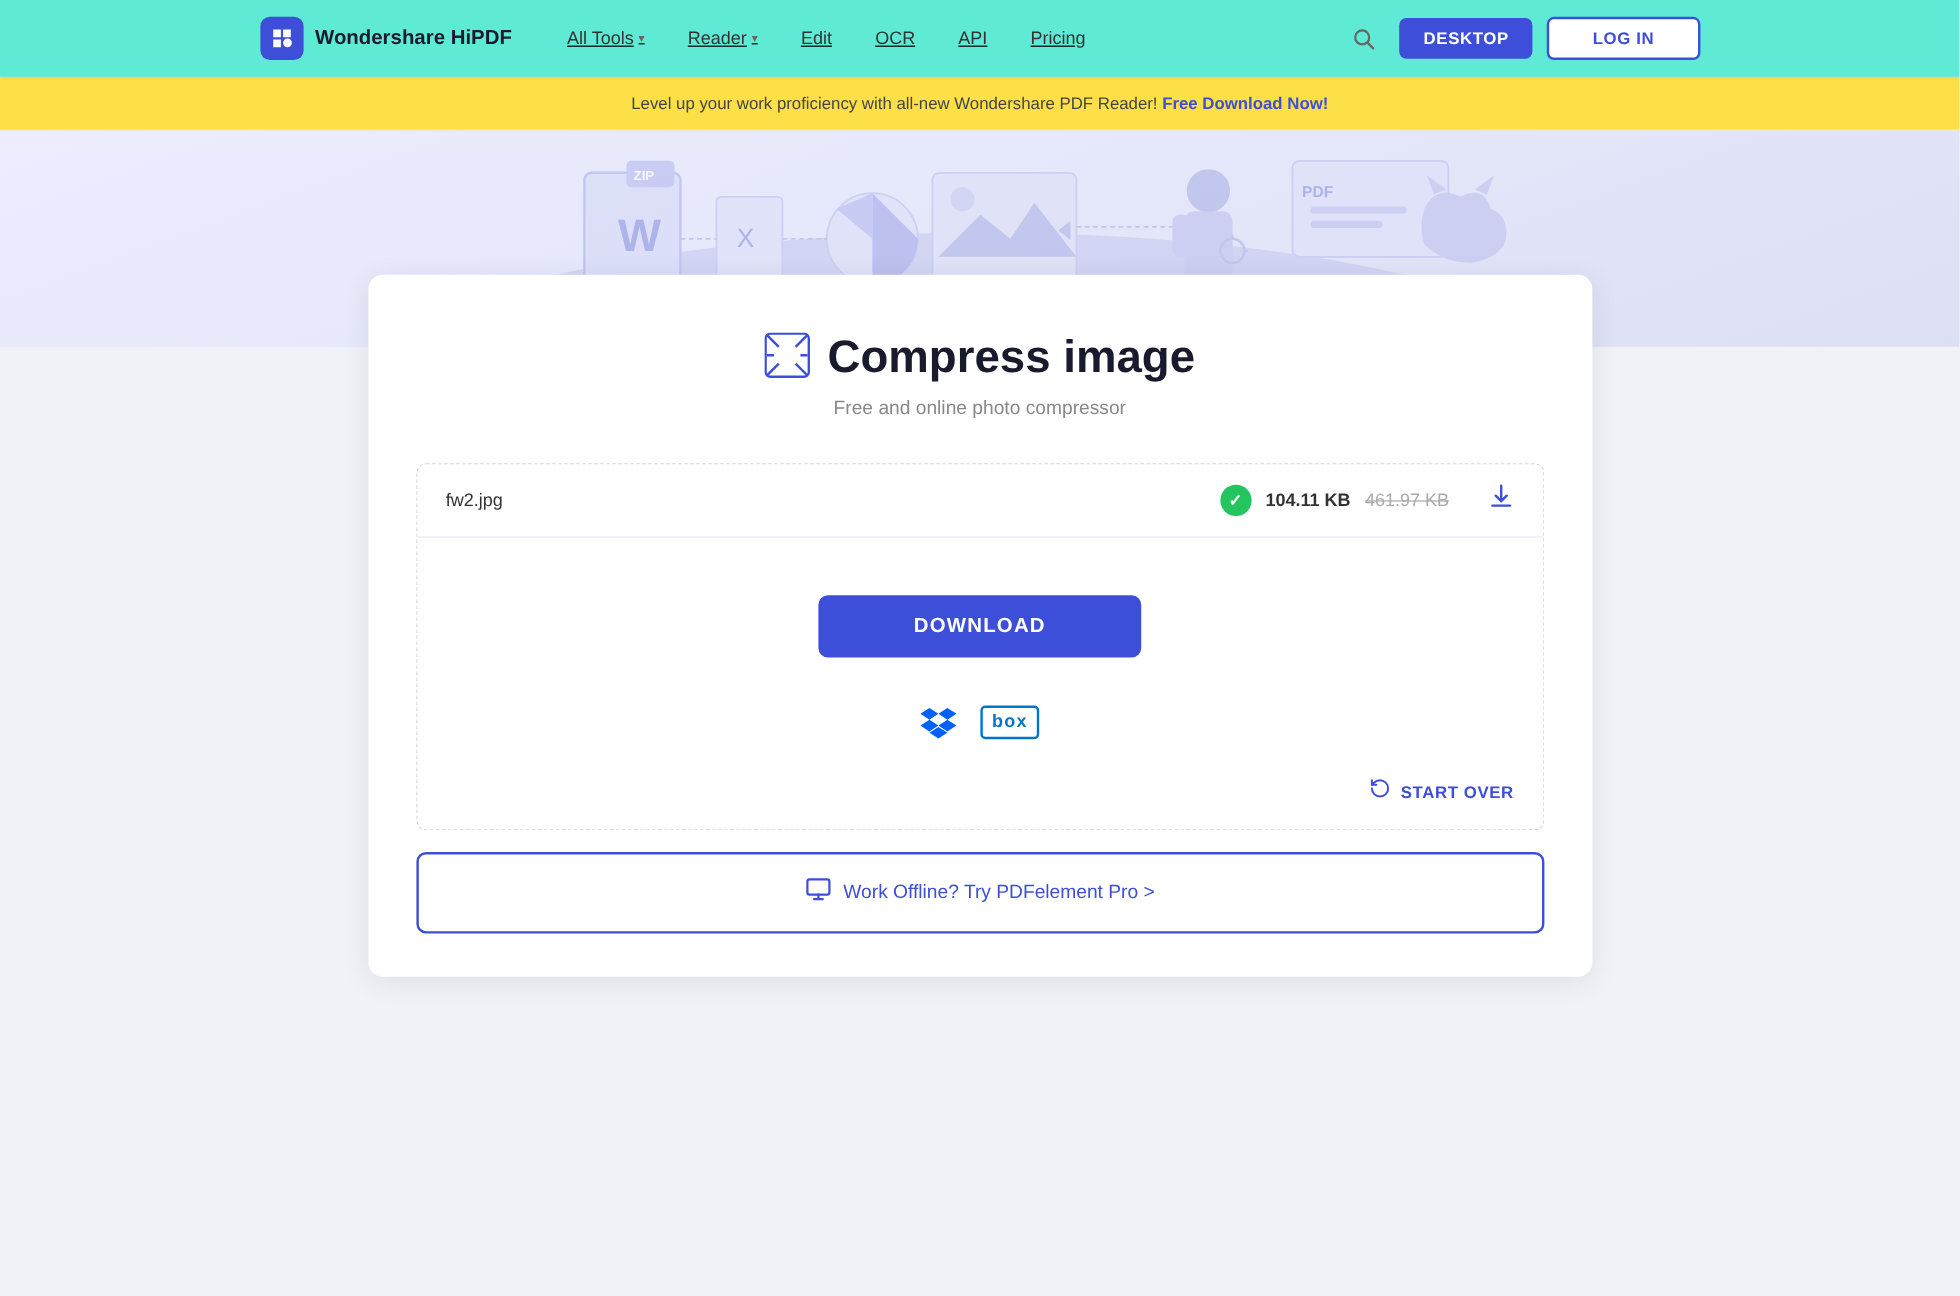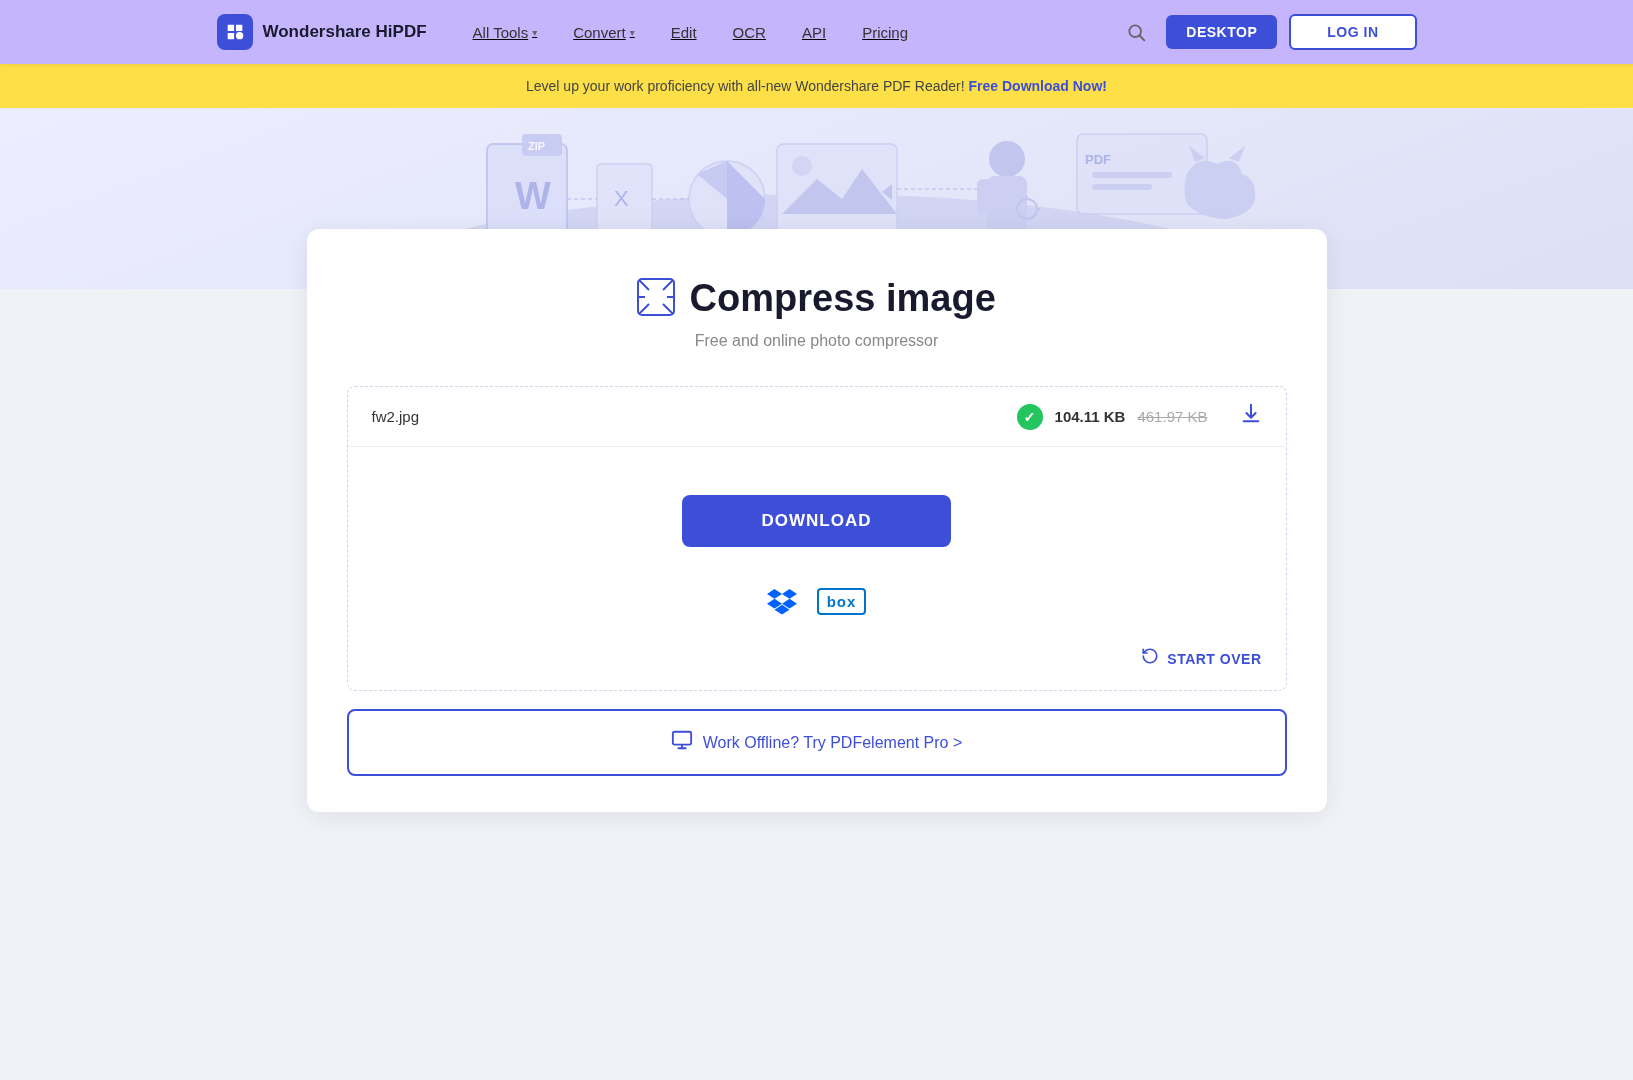--- a/index.html
+++ b/index.html
@@ -1,20 +1,20 @@
 <!DOCTYPE html>
 <html><head>
   <meta charset="utf-8">
   <style>
     * { margin: 0; padding: 0; box-sizing: border-box; }
     body { font-family: -apple-system, BlinkMacSystemFont, 'Segoe UI', sans-serif; background: #f0f2f8; min-height: 1080px; }
 
     
     .navbar {
-      background: #c4b5fd;
+      background: #5eead4;
       display: flex;
       align-items: center;
       justify-content: center;
       padding: 0 40px;
       height: 64px;
       box-shadow: 0 1px 3px rgba(0,0,0,0.08);
       position: relative;
       z-index: 10;
     }
     .navbar-inner {
@@ -234,21 +234,20 @@
       padding: 16px 80px;
       font-size: 17px;
       font-weight: 700;
       cursor: pointer;
       letter-spacing: 1px;
     }
 
     
     .cloud-save-row {
       display: flex;
-      align-items: center;
       gap: 20px;
     }
     .dropbox-icon {
       display: flex;
       align-items: center;
       gap: 6px;
       cursor: pointer;
       color: #0061ff;
       font-size: 26px;
     }
@@ -323,21 +322,21 @@
         </svg>
       </div>
       <span class="logo-text">Wondershare HiPDF</span>
     </a>
     <div class="nav-links">
       <div class="nav-item">
         <span>All Tools</span>
         <span class="chevron">▾</span>
       </div>
       <div class="nav-item">
-        <span>Convert</span>
+        <span>Reader</span>
         <span class="chevron">▾</span>
       </div>
       <div class="nav-item">
         <span>Edit</span>
       </div>
       <div class="nav-item">
         <span>OCR</span>
       </div>
       <div class="nav-item">
         <span>API</span>

